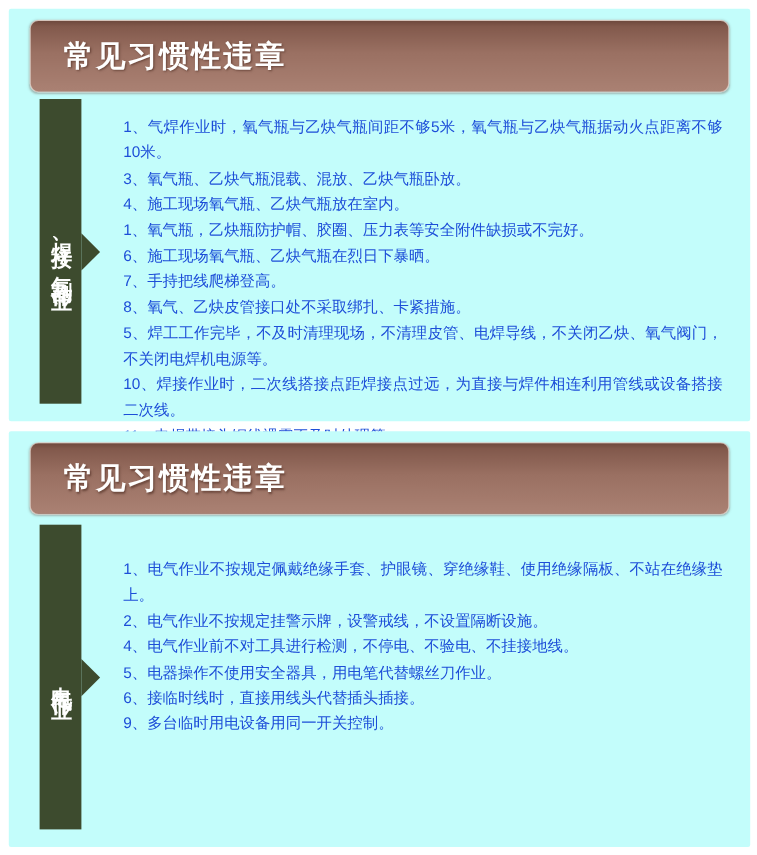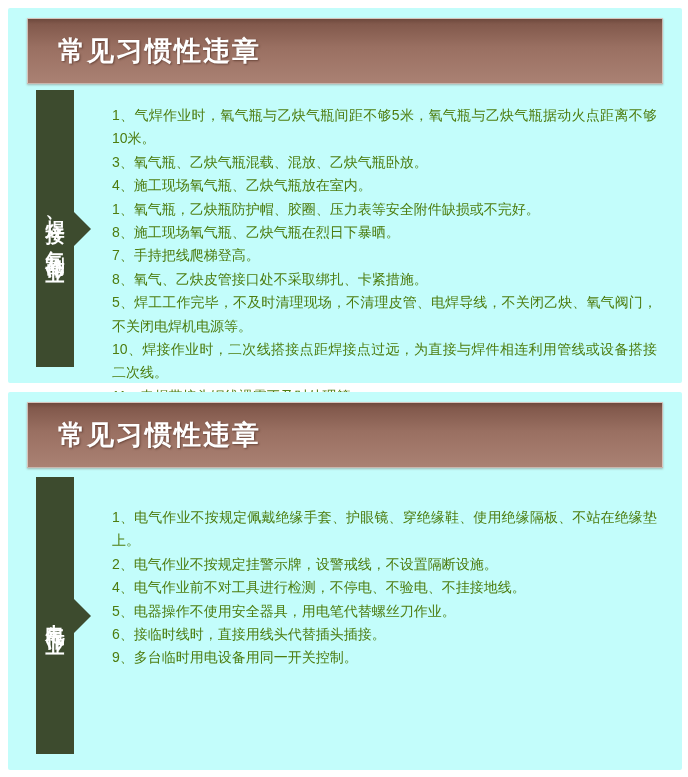--- a/index.html
+++ b/index.html
@@ -20,21 +20,21 @@
   }
   .panel-1 { top: 8px;   height: 375px; }
   .panel-2 { top: 392px; height: 378px; }
 
   .header-bar {
     position: absolute;
     left: 19px;
     right: 19px;
     top: 10px;
     height: 66px;
-    border-radius: 0;
+    border-radius: 8px;
     background: linear-gradient(180deg, #6e493d 0%, #82594c 8%, #9a7062 45%, #aa8173 100%);
     border: 1px solid rgba(230, 220, 214, 0.75);
     box-shadow: 0 1px 2px rgba(90, 60, 50, 0.35);
     display: flex;
     align-items: center;
     box-sizing: border-box;
   }
   .header-title {
     padding-left: 30px;
     color: #ffffff;
@@ -76,21 +76,21 @@
     font-size: 19px;
     letter-spacing: 4px;
     line-height: 38px;
     text-align: center;
   }
 
   .violation-list {
     position: absolute;
     left: 104px;
     right: 25px;
-    color: #4d7c0f;
+    color: #1d4ed8;
     font-size: 14px;
     line-height: 23.4px;
   }
   .panel-1 .violation-list { top: 96px; }
   .panel-2 .violation-list { top: 114px; }
   .violation-item { text-align: justify; }
 </style>
 </head>
 <body>
 
@@ -102,21 +102,21 @@
     </div>
     <div class="banner">
       <span class="banner-arrow"></span>
       <span class="banner-label">焊接、气割作业</span>
     </div>
     <div class="violation-list">
         <div class="violation-item">1、气焊作业时，氧气瓶与乙炔气瓶间距不够5米，氧气瓶与乙炔气瓶据动火点距离不够10米。</div>
         <div class="violation-item">3、氧气瓶、乙炔气瓶混载、混放、乙炔气瓶卧放。</div>
         <div class="violation-item">4、施工现场氧气瓶、乙炔气瓶放在室内。</div>
         <div class="violation-item">1、氧气瓶，乙炔瓶防护帽、胶圈、压力表等安全附件缺损或不完好。</div>
-        <div class="violation-item">8、施工现场氧气瓶、乙炔气瓶在烈日下暴晒。</div>
+        <div class="violation-item">6、施工现场氧气瓶、乙炔气瓶在烈日下暴晒。</div>
         <div class="violation-item">7、手持把线爬梯登高。</div>
         <div class="violation-item">8、氧气、乙炔皮管接口处不采取绑扎、卡紧措施。</div>
         <div class="violation-item">5、焊工工作完毕，不及时清理现场，不清理皮管、电焊导线，不关闭乙炔、氧气阀门，不关闭电焊机电源等。</div>
         <div class="violation-item">10、焊接作业时，二次线搭接点距焊接点过远，为直接与焊件相连利用管线或设备搭接二次线。</div>
         <div class="violation-item">11、电焊带接头铜线裸露不及时处理等。</div>
       </div>
   </div>
 
   <div class="panel panel-2">
     <div class="header-bar">

